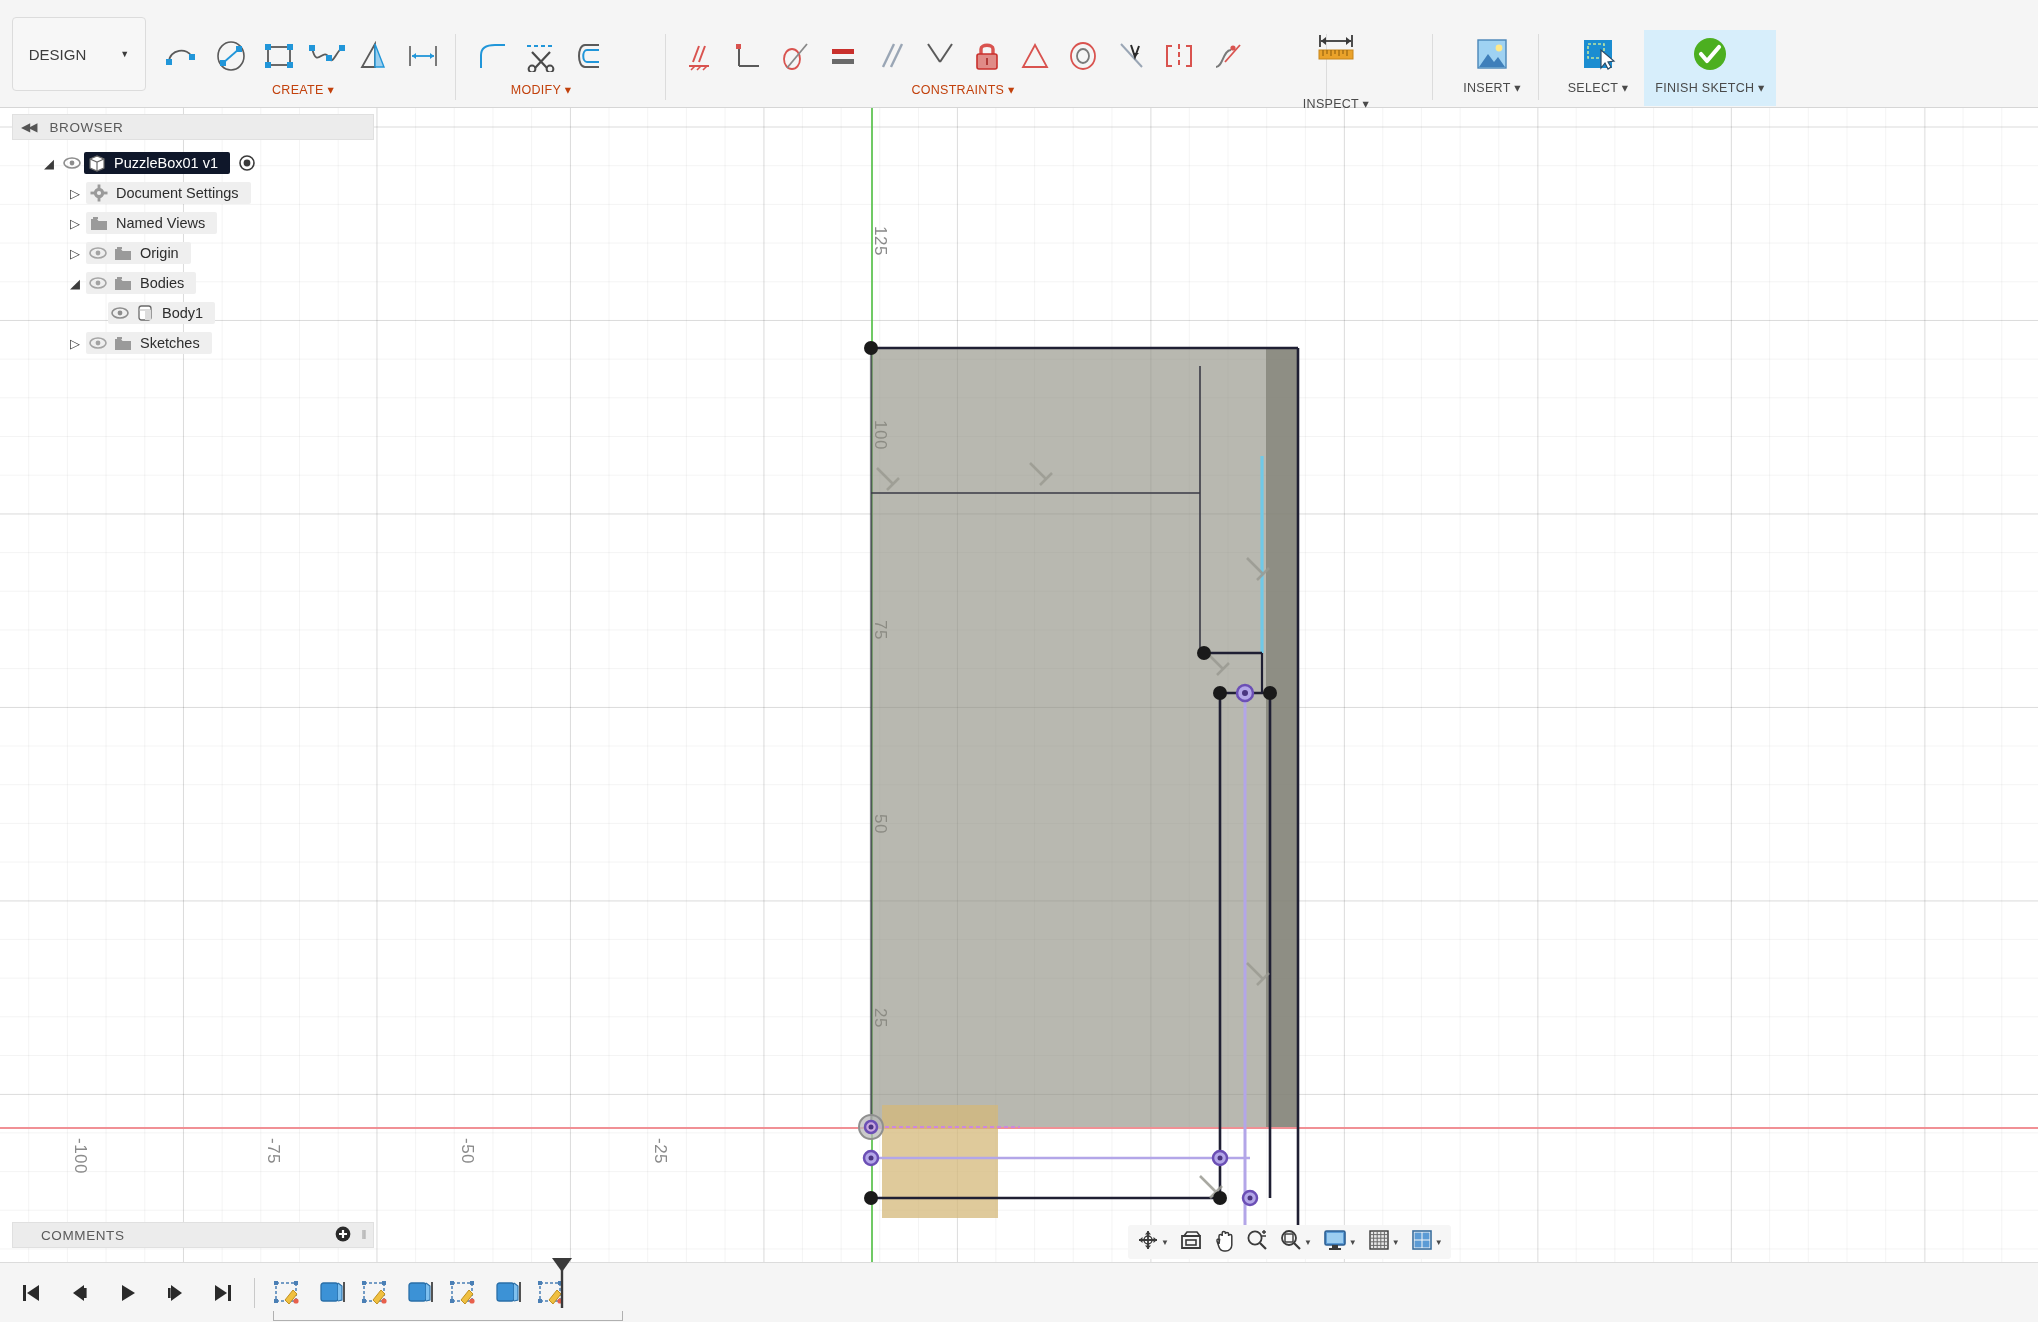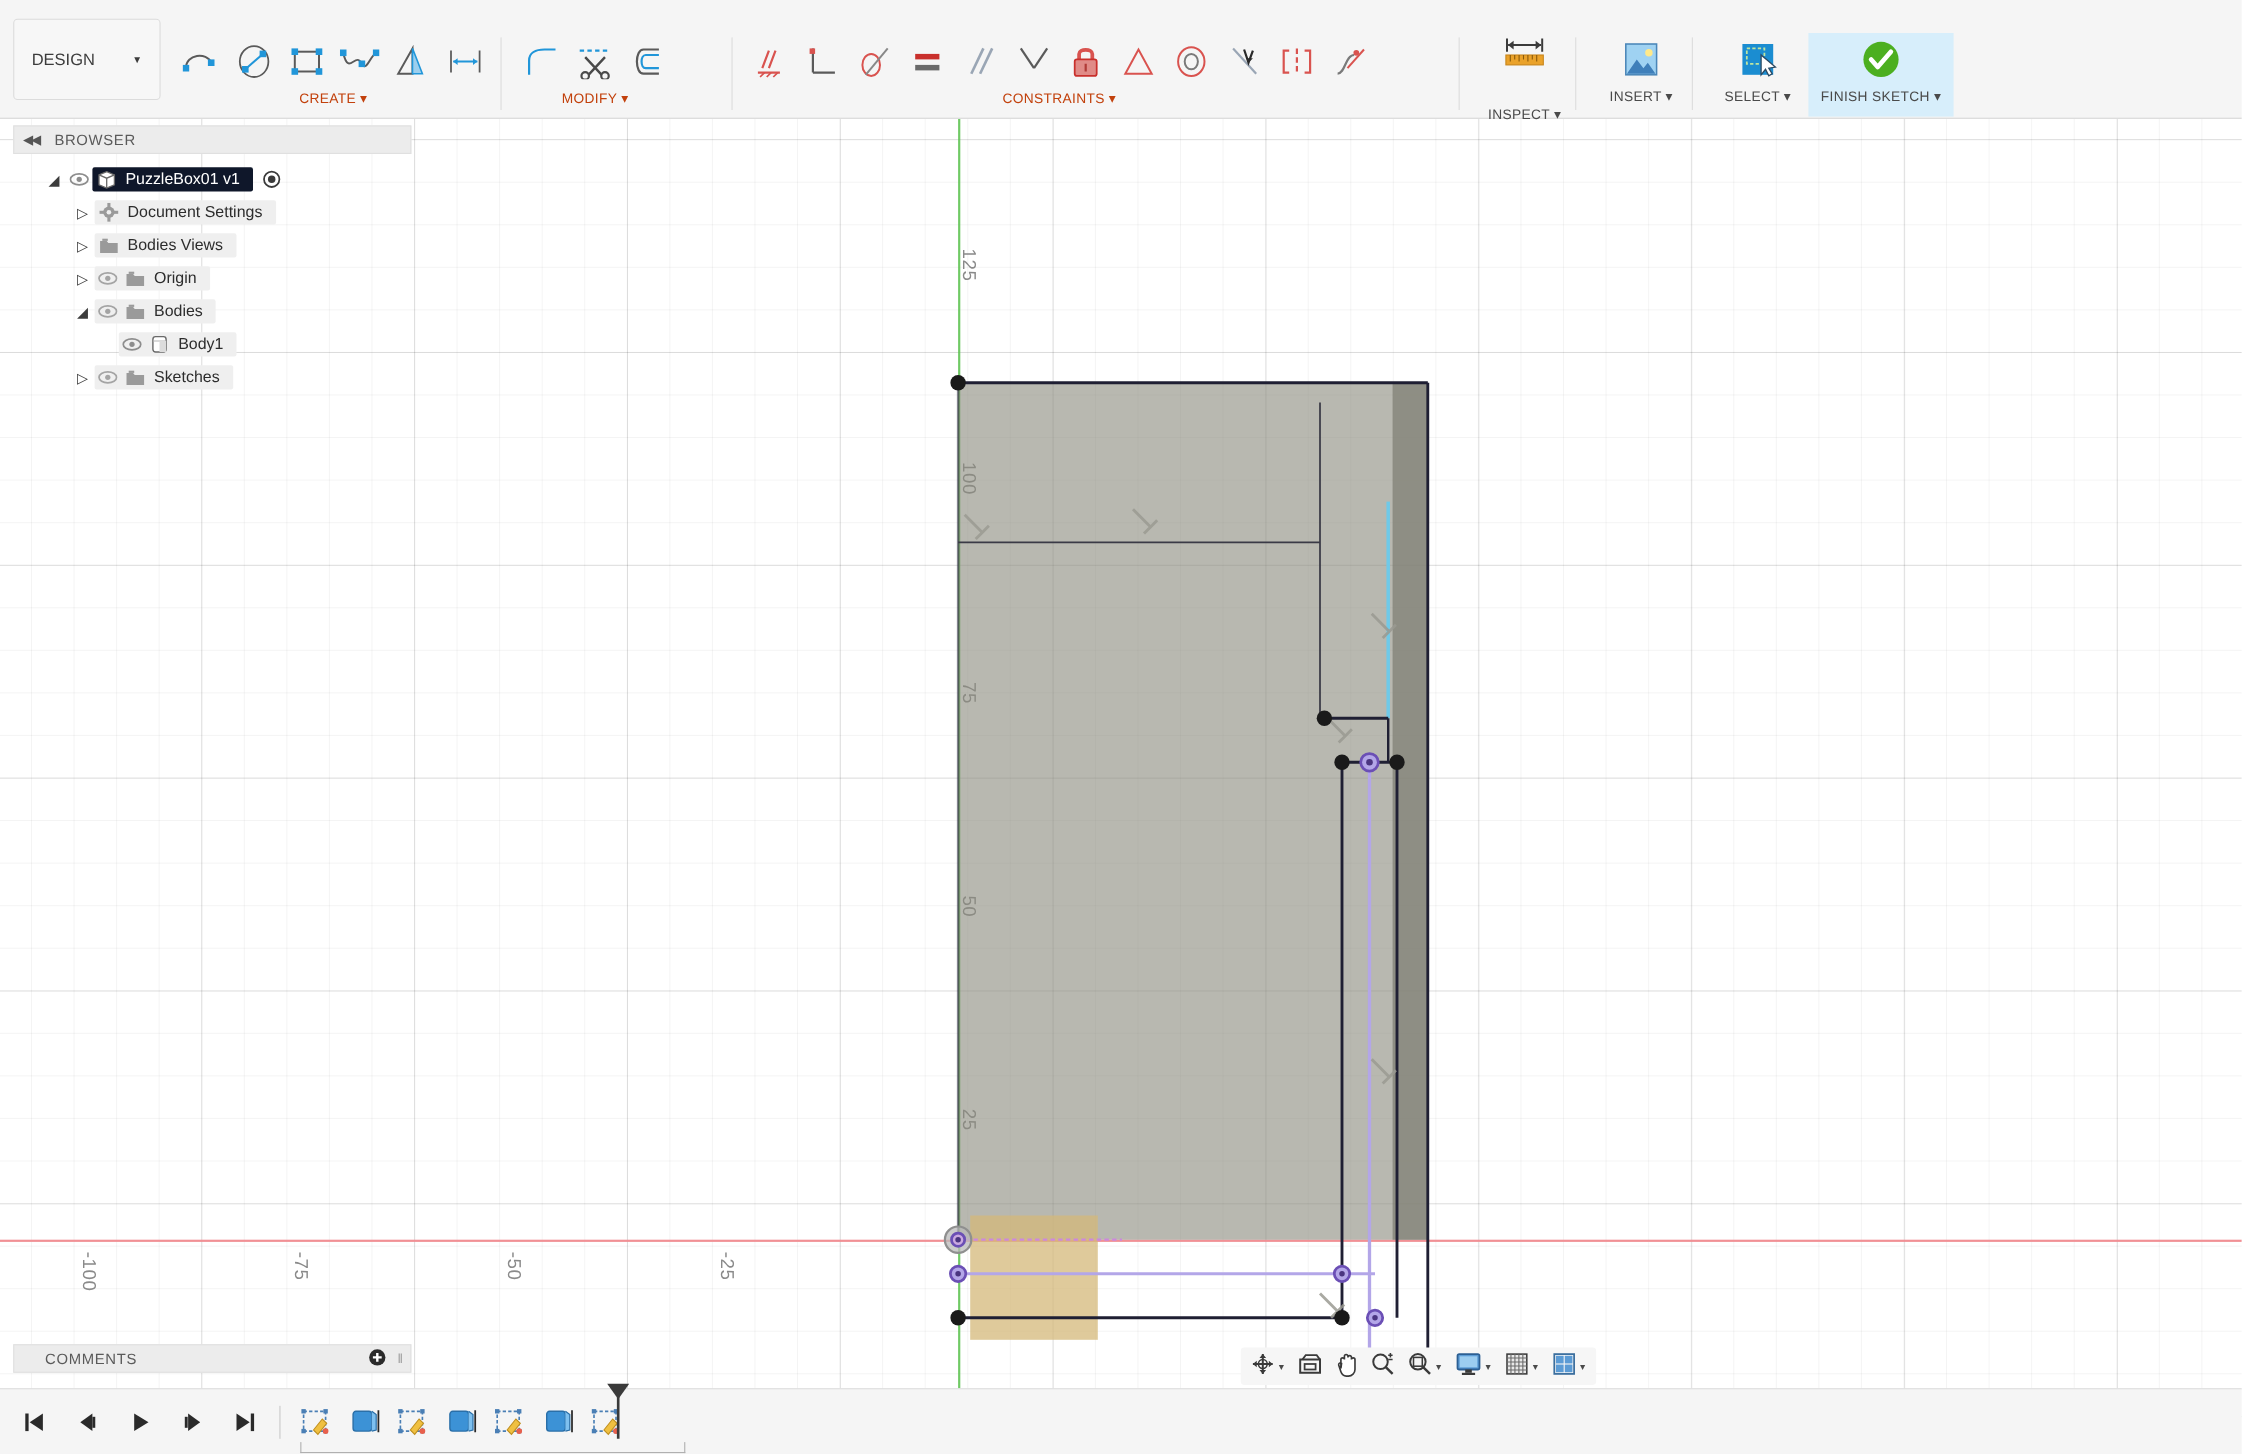--- a/index.html
+++ b/index.html
@@ -443,21 +443,21 @@
               <line x1="14" y1="22" x2="29" y2="5" stroke="#d9534f" stroke-width="1.8"></line>
               <circle cx="22" cy="8" r="2.6" fill="#d9534f"></circle>
             </svg>
         </div>
       </div>
       <div class="group-label"><span>CONSTRAINTS</span> ▾</div>
     </div>
 
     <div class="vsep" style="left:1326px;"></div>
 
-    <div class="bigbtn" style="left:1340px;gap:32px;">
+    <div class="bigbtn" style="left:1290px;gap:32px;">
       <div class="ic">
         <svg width="46" height="34" viewBox="0 0 46 34">
           <line x1="8" y1="11" x2="38" y2="11" stroke="#3a3a3a" stroke-width="1.8"></line>
           <path d="M8,11 L13,7 L13,15 Z" fill="#3a3a3a"></path>
             <path d="M38,11 L33,7 L33,15 Z" fill="#3a3a3a"></path>
           <line x1="7" y1="5" x2="7" y2="17" stroke="#3a3a3a" stroke-width="1.8"></line>
           <line x1="39" y1="5" x2="39" y2="17" stroke="#3a3a3a" stroke-width="1.8"></line>
           <rect x="6" y="20" width="34" height="9" fill="#eaa22a" stroke="#c8851a" stroke-width="1"></rect>
           <g stroke="#8a5a0a" stroke-width="1">
             <line x1="10" y1="20" x2="10" y2="26"></line>
@@ -563,21 +563,21 @@
 
       <div class="tnode" style="padding-left:52px;">
         <span class="arrow">▷</span>
         <span class="hl">
           <span class="ficon">
             <svg width="18" height="15" viewBox="0 0 18 15">
                 <path d="M1,3 L7,3 L8.5,5 L17,5 L17,14 L1,14 Z" fill="#9a9a9a"></path>
                 <rect x="3" y="1" width="5" height="2" fill="#9a9a9a"></rect>
               </svg>
           </span>
-          <span class="tlabel">Bodies Views</span>
+          <span class="tlabel">Named Views</span>
         </span>
       </div>
 
       <div class="tnode" style="padding-left:52px;">
         <span class="arrow">▷</span>
         <span class="hl">
           <span class="eye">
             <svg width="18" height="12" viewBox="0 0 18 12">
                 <ellipse cx="9" cy="6" rx="8" ry="5" fill="none" stroke="#a4a4a4" stroke-width="1.6"></ellipse>
                 <circle cx="9" cy="6" r="2.4" fill="#a4a4a4"></circle>

